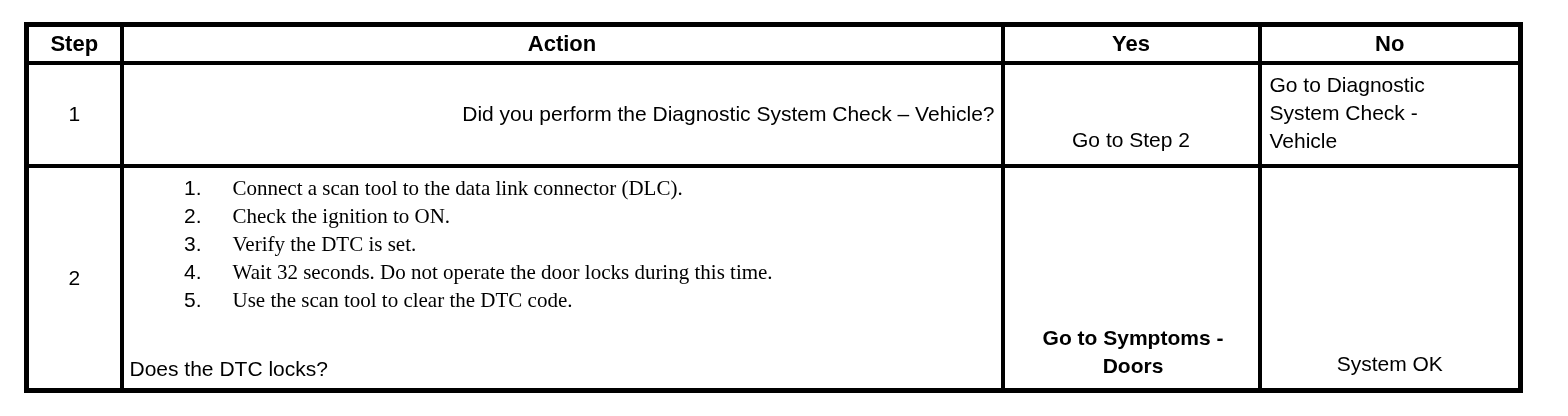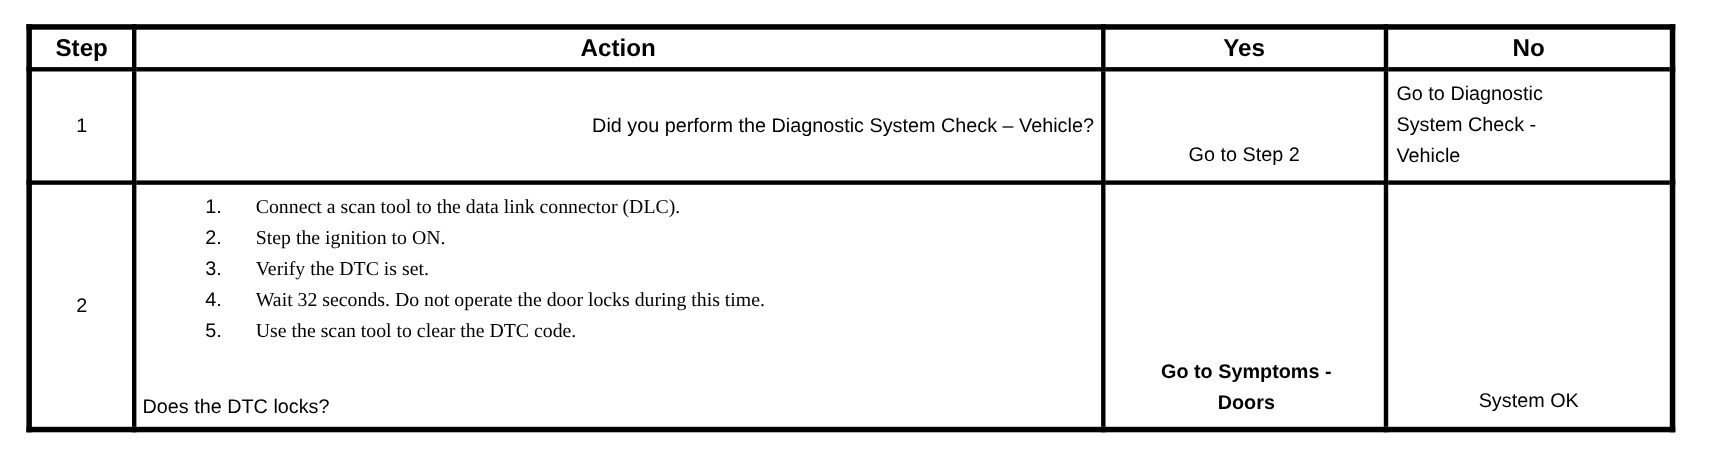--- a/index.html
+++ b/index.html
@@ -17,21 +17,21 @@
     background: #ffffff;
   }
   table.diag-table {
     border-collapse: collapse;
     border: 5px solid #000000;
     table-layout: fixed;
     width: 1494px;
   }
   .diag-table th, .diag-table td {
     border: 4px solid #000000;
-    font-size: 18px;
+    font-size: 21px;
     line-height: 28px;
     padding: 0;
     box-sizing: border-box;
     overflow: hidden;
   }
   .diag-table th {
     font-weight: bold;
     font-size: 22px;
     text-align: center;
     height: 38px;
@@ -138,21 +138,21 @@
         <td class="step-cell">2</td>
         <td class="action-cell-2">
           <div class="action-flex">
             <div class="num-list">
               <div class="li-row">
                 <span class="li-num">1.</span>
                 <span class="li-text">Connect a scan tool to the data link connector (DLC).</span>
               </div>
               <div class="li-row">
                 <span class="li-num">2.</span>
-                <span class="li-text">Step the ignition to ON.</span>
+                <span class="li-text">Check the ignition to ON.</span>
               </div>
               <div class="li-row">
                 <span class="li-num">3.</span>
                 <span class="li-text">Verify the DTC is set.</span>
               </div>
               <div class="li-row">
                 <span class="li-num">4.</span>
                 <span class="li-text">Wait 32 seconds. Do not operate the door locks during this time.</span>
               </div>
               <div class="li-row">

